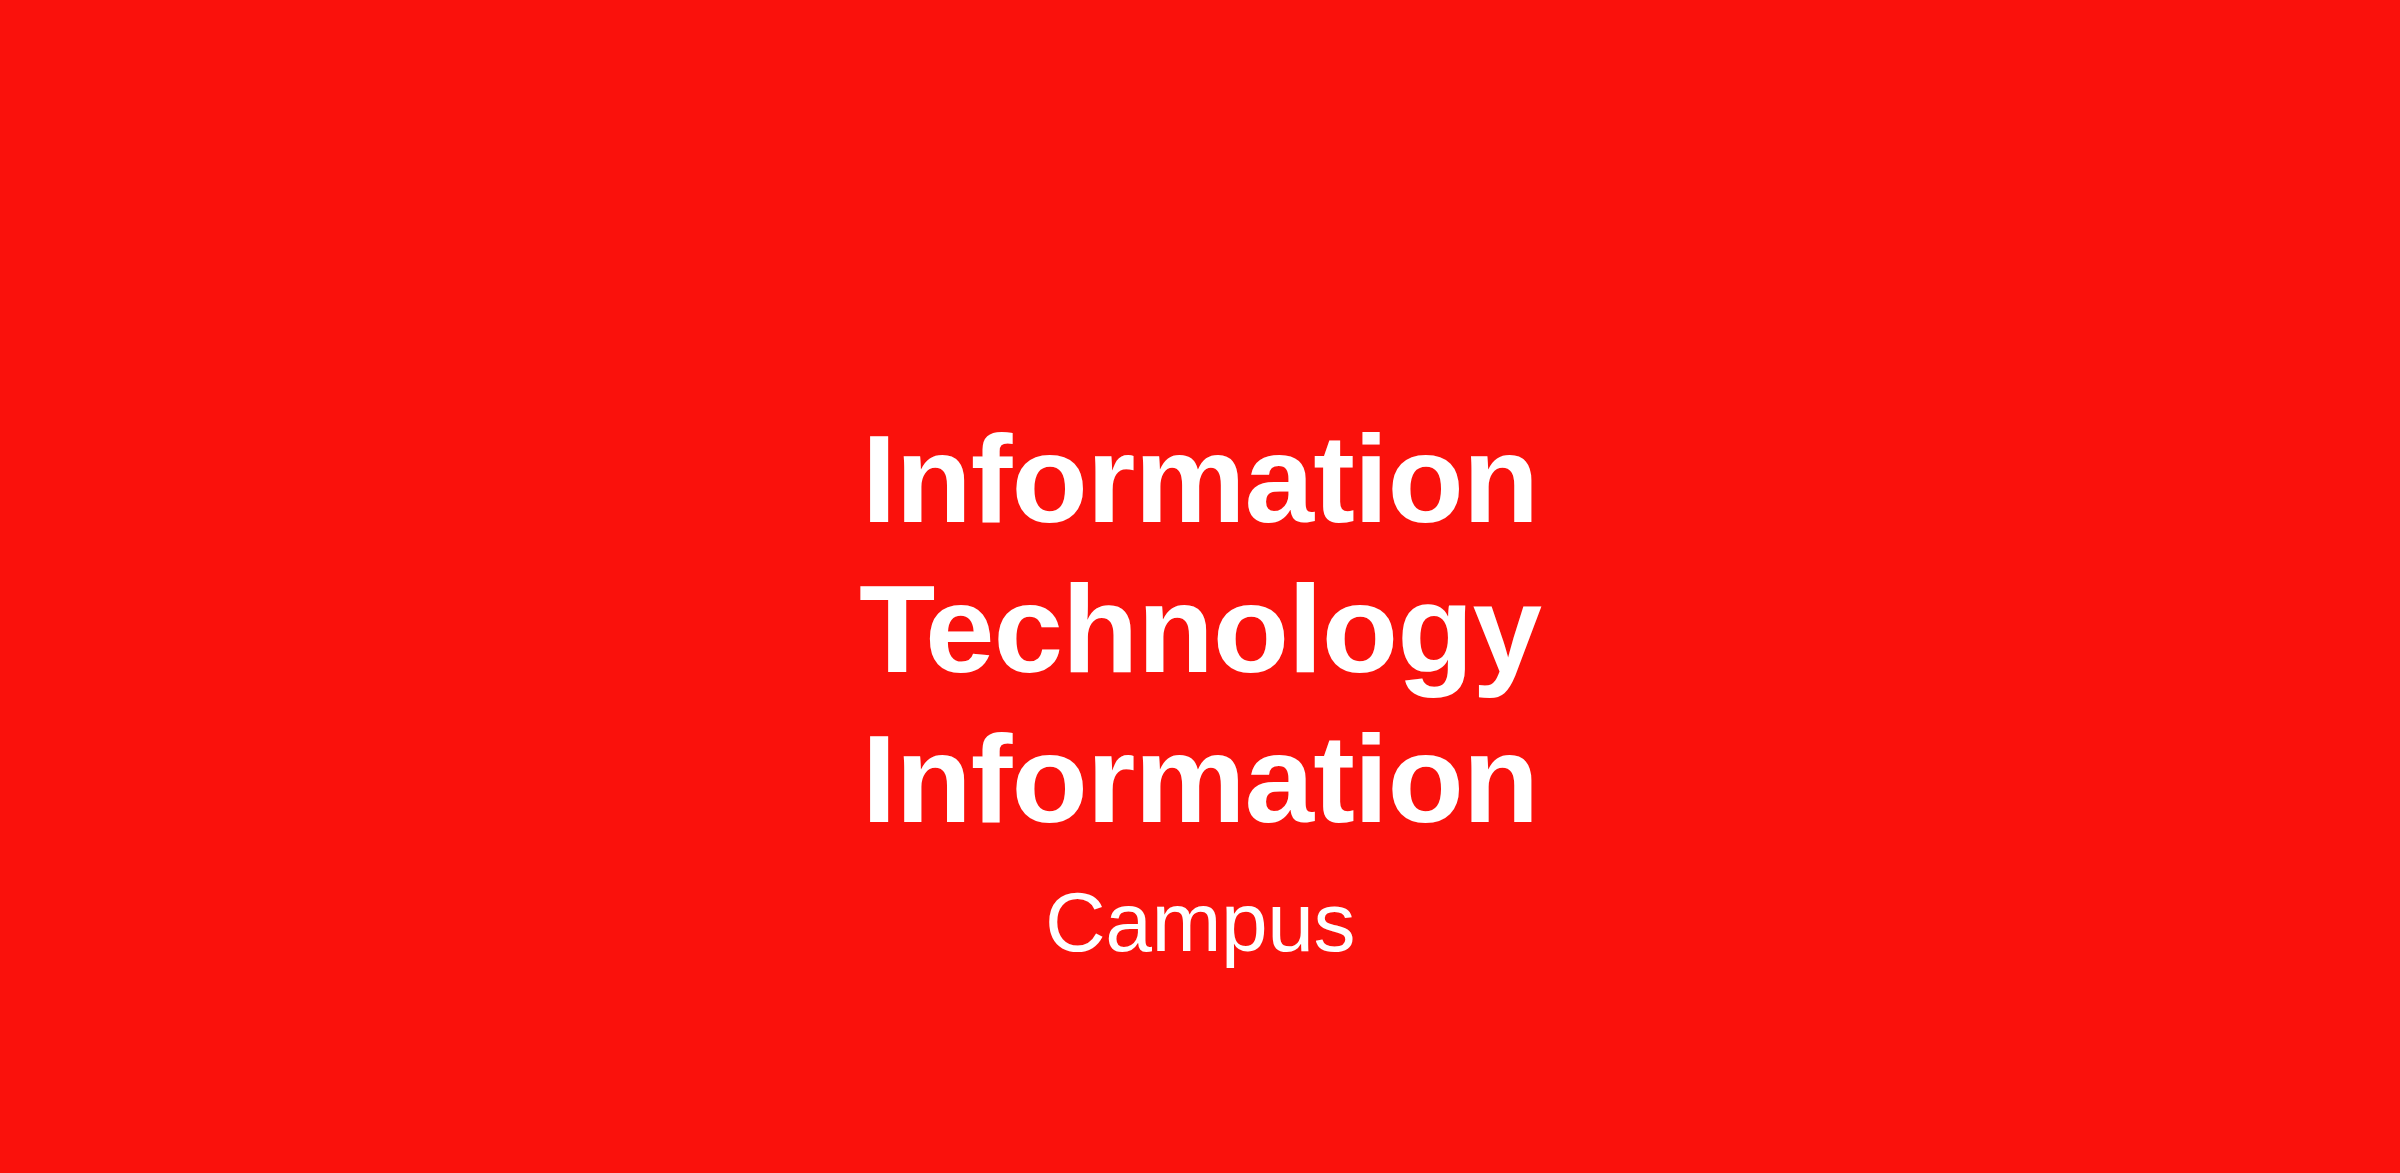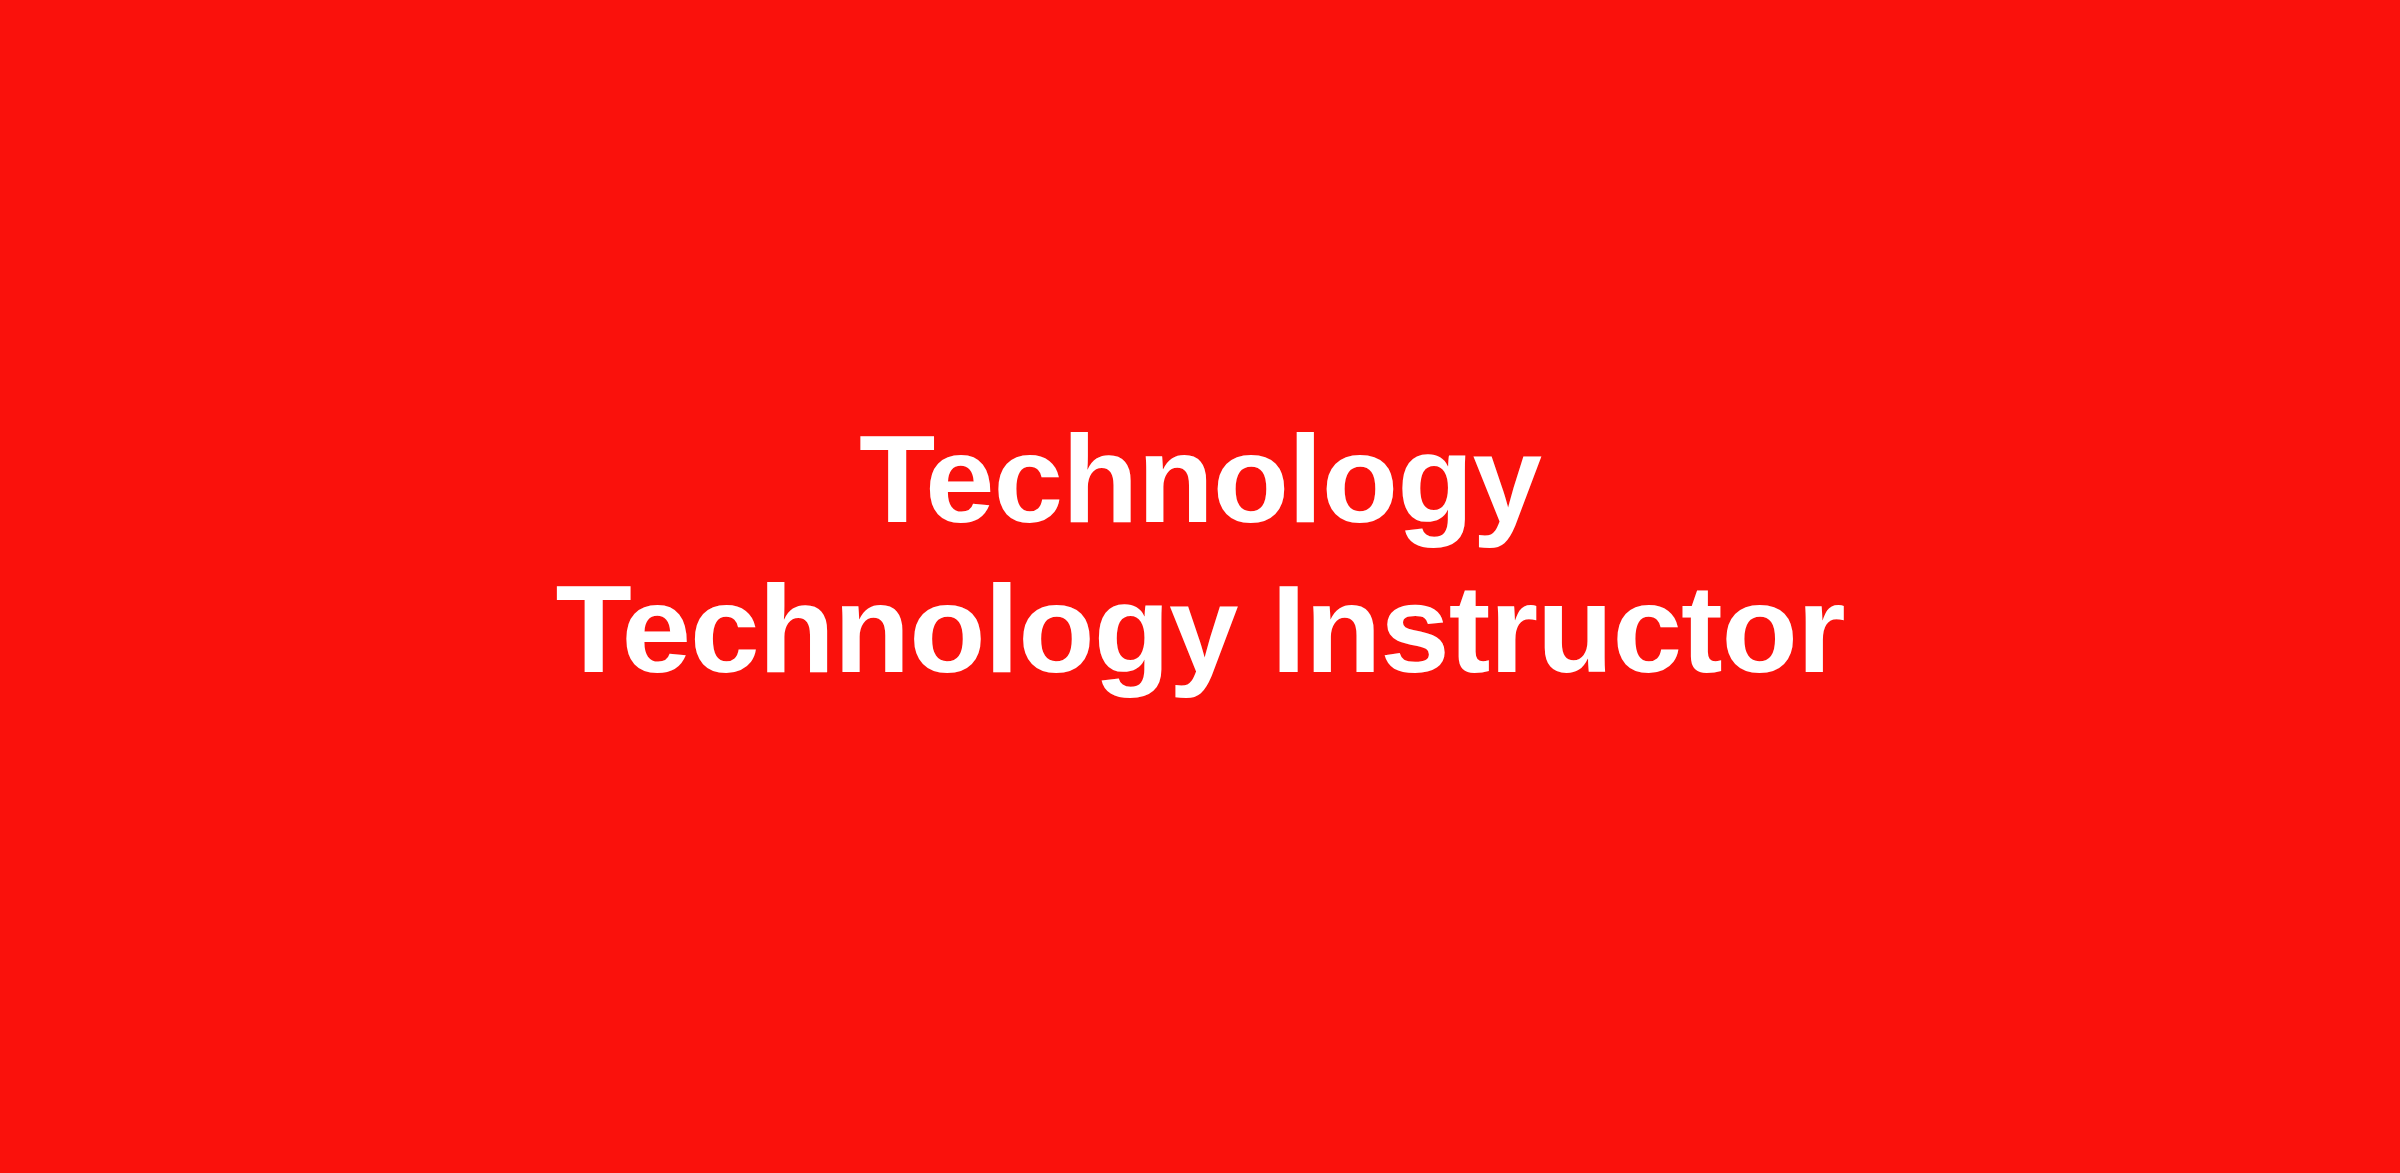--- a/index.html
+++ b/index.html
@@ -67,18 +67,19 @@
     letter-spacing: -0.5px;
   }
 </style>
 </head>
 <body>
 
 <div class="hero">
 
   <div class="hero-content">
 
-    <h1 class="hero-title">Technology Technology Instructor</h1>
+    <h1 class="hero-title">Information Technology Information</h1>
 
+    <p class="hero-subtitle">Campus</p>
 
   </div>
 
 </div>
 
 </body></html>

